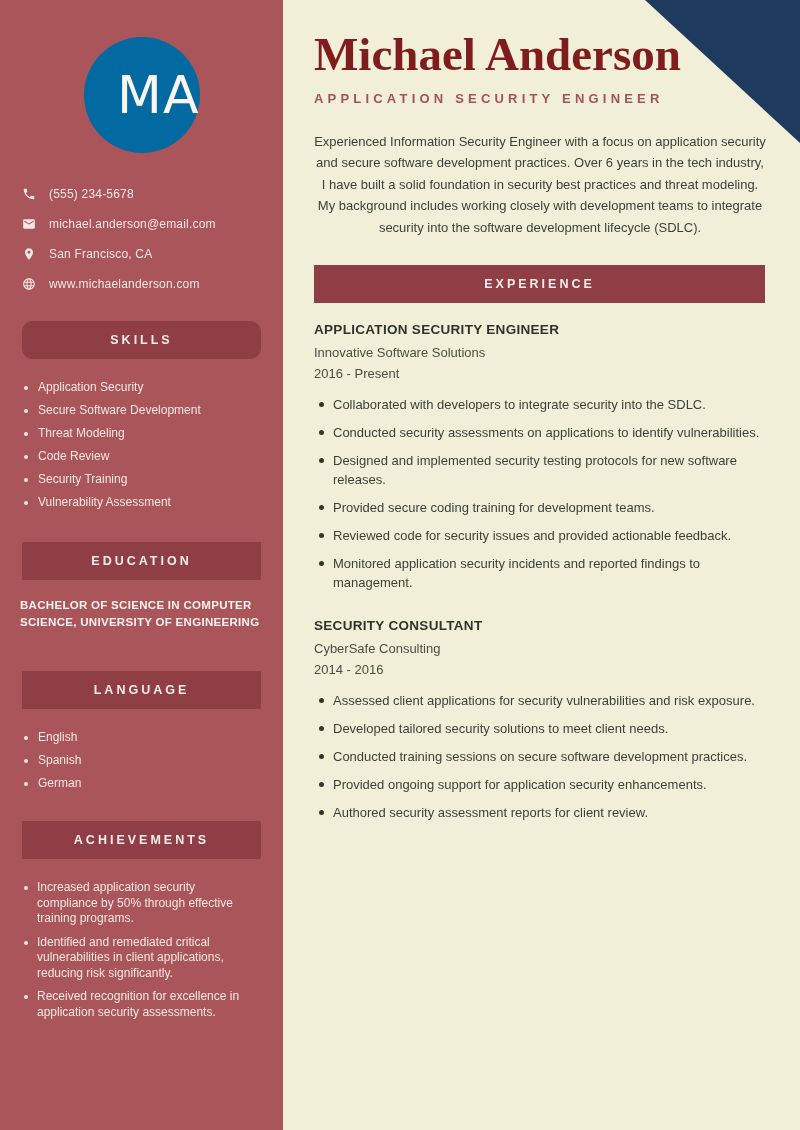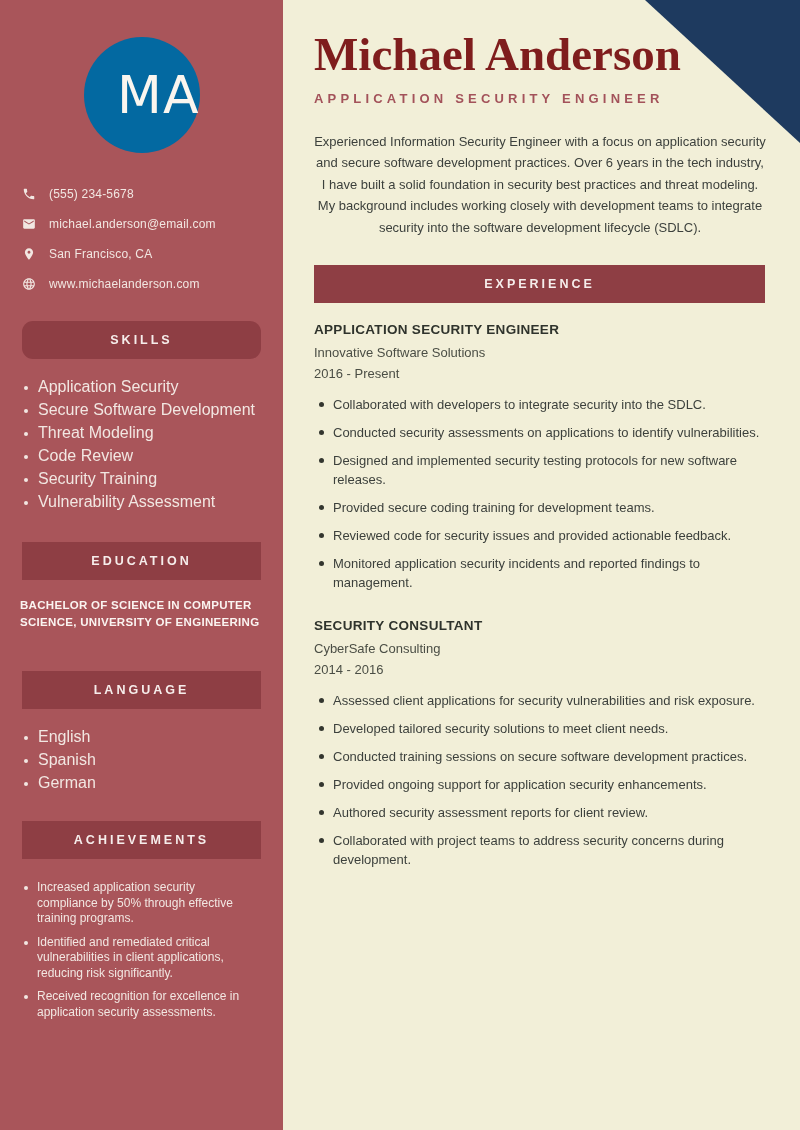--- a/index.html
+++ b/index.html
@@ -41,21 +41,21 @@
   }
   .side-band-skills { margin-top:30px;border-radius:11px; }
   .side-band-education { margin-top:34px; }
   .side-band-language { margin-top:40px; }
   .side-band-achievements { margin-top:32px; }
 
   ul { list-style:none; }
   .side-list { margin:22px 24px 0 24px; }
   .side-list li {
     position:relative; padding-left:14px;
-    font-size:16px; margin-bottom:11px; line-height:12px;
+    font-size:12px; margin-bottom:11px; line-height:12px;
   }
   .side-list li::before {
     content:""; position:absolute; left:0; top:5px;
     width:4px; height:4px; border-radius:50%; background:#f2e7e2;
   }
   .edu-text {
     margin:17px 22px 0 20px;
     font-size:11.5px; font-weight:bold; letter-spacing:.3px;
     line-height:17px; color:#fbf4f1;
   }
@@ -223,17 +223,16 @@
         <h2 class="job-title">SECURITY CONSULTANT</h2>
         <div class="job-company">CyberSafe Consulting</div>
         <div class="job-dates">2014 - 2016</div>
         <ul class="job-bullets">
 
         <li>Assessed client applications for security vulnerabilities and risk exposure.</li>
           <li>Developed tailored security solutions to meet client needs.</li>
           <li>Conducted training sessions on secure software development practices.</li>
           <li>Provided ongoing support for application security enhancements.</li>
           <li>Authored security assessment reports for client review.</li>
-          <li>Collaborated with project teams to address security concerns during development.</li>
         </ul>
       </article>
     </div>
 </main>
 
 </body></html>

